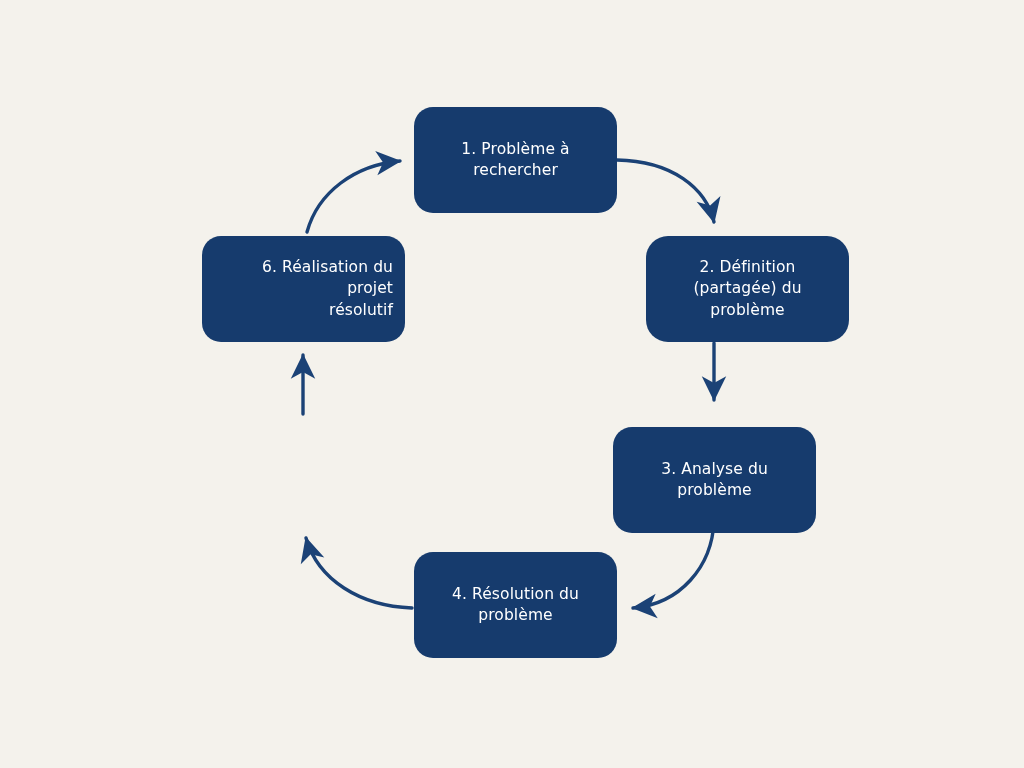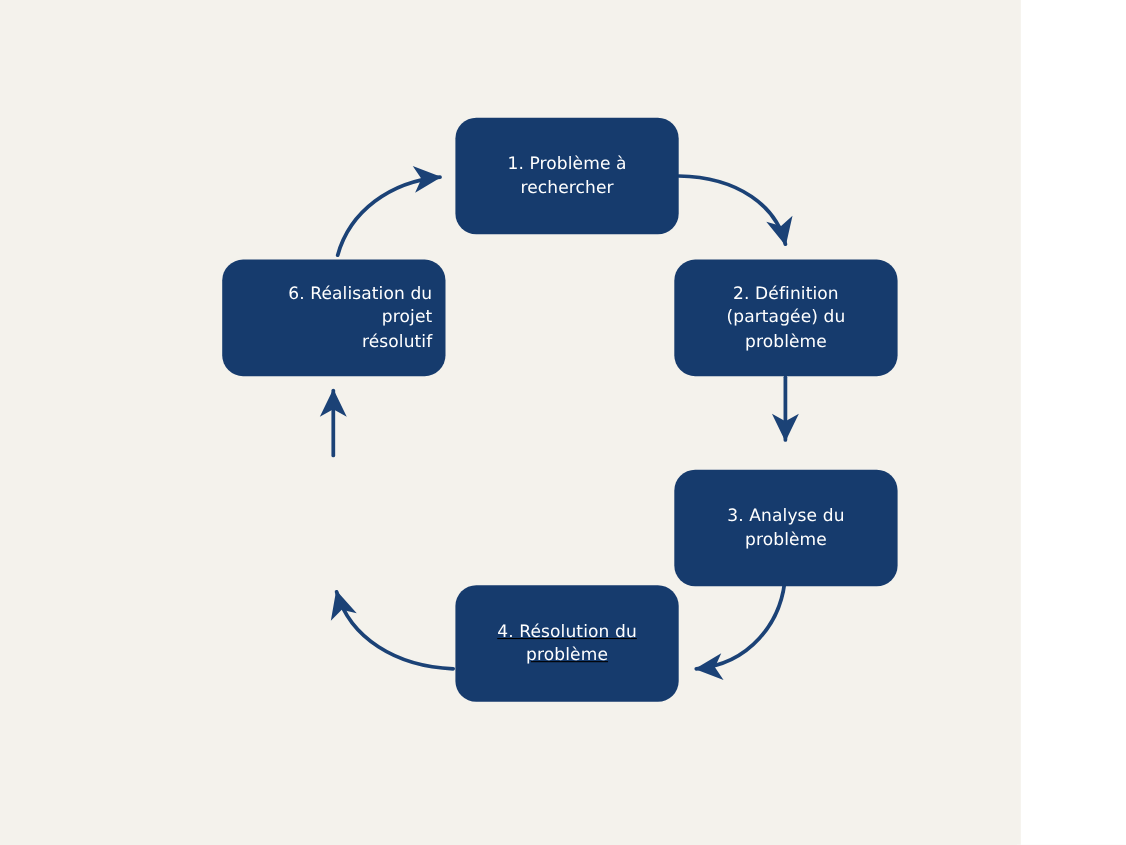--- a/index.html
+++ b/index.html
@@ -8,21 +8,21 @@
     padding: 0;
   }
   body {
     width: 1024px;
     height: 768px;
     overflow: hidden;
     font-family: "DejaVu Sans", "Liberation Sans", sans-serif;
   }
   #diagram-canvas {
     position: relative;
-    width: 928px;
+    width: 1024px;
     height: 768px;
     background: #f4f2ec;
   }
   #flow-svg {
     position: absolute;
     left: 0;
     top: 0;
     width: 1024px;
     height: 768px;
   }
@@ -43,23 +43,23 @@
   .node-label {
     color: #ffffff;
     font-size: 15.5px;
     line-height: 1.38;
     font-weight: 400;
     letter-spacing: 0.1px;
     white-space: pre-line;
   }
   
   #node-1 { left: 414px; top: 107px; }
-  #node-2 { left: 613px; top: 236px; }
+  #node-2 { left: 646px; top: 236px; border-radius: 22px; }
   #node-3 { left: 613px; top: 414px; margin-top: 13px; }
-  #node-4 { left: 414px; top: 532px; text-decoration: underline; }
+  #node-4 { left: 414px; top: 552px; }
   #node-5 { left: 202px; top: 414px; }
   #node-6 { left: 202px; top: 236px; text-align: right; }
 </style>
 </head>
 <body>
 
 <div id="diagram-canvas">
 
   <svg id="flow-svg" viewBox="0 0 1024 768" xmlns="http://www.w3.org/2000/svg">
     <defs>

